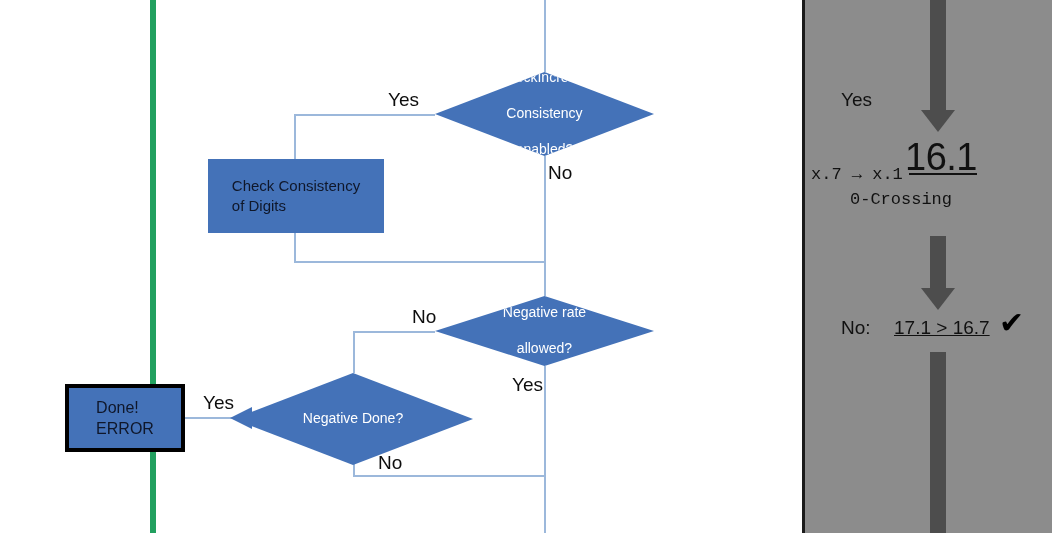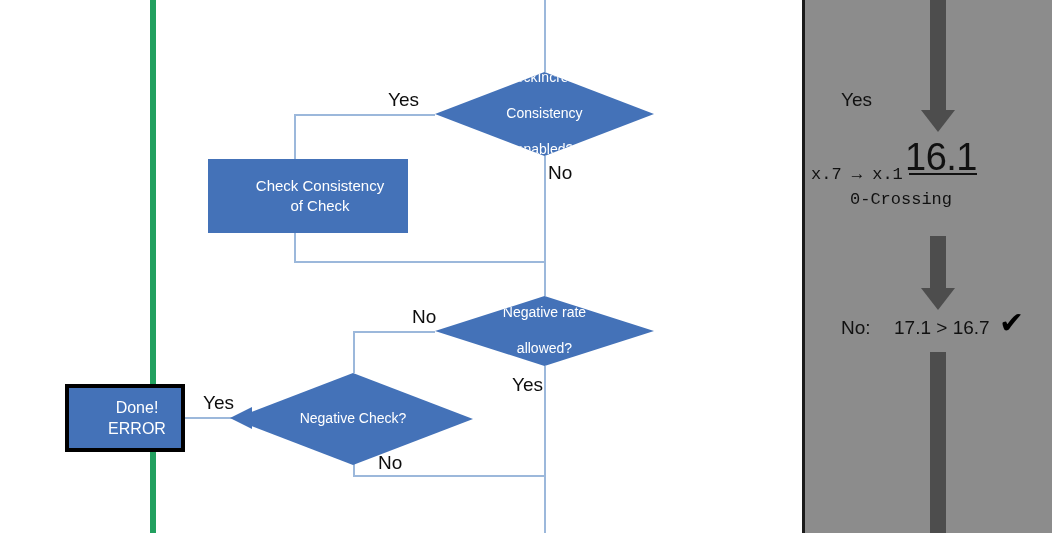--- a/index.html
+++ b/index.html
@@ -58,27 +58,26 @@
   }
   .diamond span {
     display: block;
     line-height: 1.28;
     padding: 0 6px;
   }
 
   .proc-box {
     position: absolute;
     background: #4472b8;
-    color: #ffffff;
+    color: #0f172a;
     display: flex;
     align-items: center;
     justify-content: center;
-    text-align: center;
+    text-align: left;
     line-height: 1.32;
-    padding-left: 24px;
   }
   .proc-box.bold-outline {
     border: 4px solid #000000;
     box-sizing: border-box;
   }
 
   .edge-label {
     position: absolute;
     color: #0d0d0d;
     font-size: 19px;
@@ -168,33 +167,33 @@
     <span>
       <span>CheckIncrease</span><br>
       <span>Consistency</span><br>
       <span>enabled?</span>
     </span>
   </div>
 
   <div class="proc-box" style="left:208px; top:159px; width:176px; height:74px; font-size:15px;">
     <span>
       <span>Check Consistency</span><br>
-      <span>of Check</span>
+      <span>of Digits</span>
     </span>
   </div>
 
   <div class="diamond" style="left:435px; top:296px; width:219px; height:70px; font-size:14px;">
     <span>
       <span>Negative rate</span><br>
       <span>allowed?</span>
     </span>
   </div>
 
   <div class="diamond" style="left:233px; top:373px; width:240px; height:92px; font-size:14px;">
-    <span>Negative Check?</span>
+    <span>Negative Done?</span>
   </div>
 
   <div class="proc-box bold-outline" style="left:65px; top:384px; width:120px; height:68px; font-size:16px;">
     <span>
       <span>Done!</span><br>
       <span>ERROR</span>
     </span>
   </div>
 
   <div class="edge-label" style="left:388px; top:89px;">Yes</div>
@@ -222,21 +221,21 @@
 
     <div class="gp-text gp-big" style="left:100px; top:138px;">16.1</div>
     <div class="strike" style="left:104px; top:173px; width:68px;"></div>
 
 
     <div class="gp-arrow-shaft" style="left:125px; top:236px; height:53px;"></div>
     <div class="gp-arrow-head" style="left:116px; top:288px;"></div>
 
     <div class="gp-text gp-yes" style="left:36px; top:317px;text-align:center;">No:</div>
 
-    <div class="gp-text gp-yes" style="left:89px; top:317px;">17.1 &gt; 16.7</div>
+    <div class="gp-text gp-yes" style="left:89px; top:317px;text-decoration:underline;">17.1 &gt; 16.7</div>
 
     <div class="checkmark" style="left:194px; top:308px;">✔</div>
 
     <div class="gp-arrow-shaft" style="left:125px; top:352px; height:181px;"></div>
 
   </div>
 
 </div>
 
 </body></html>

